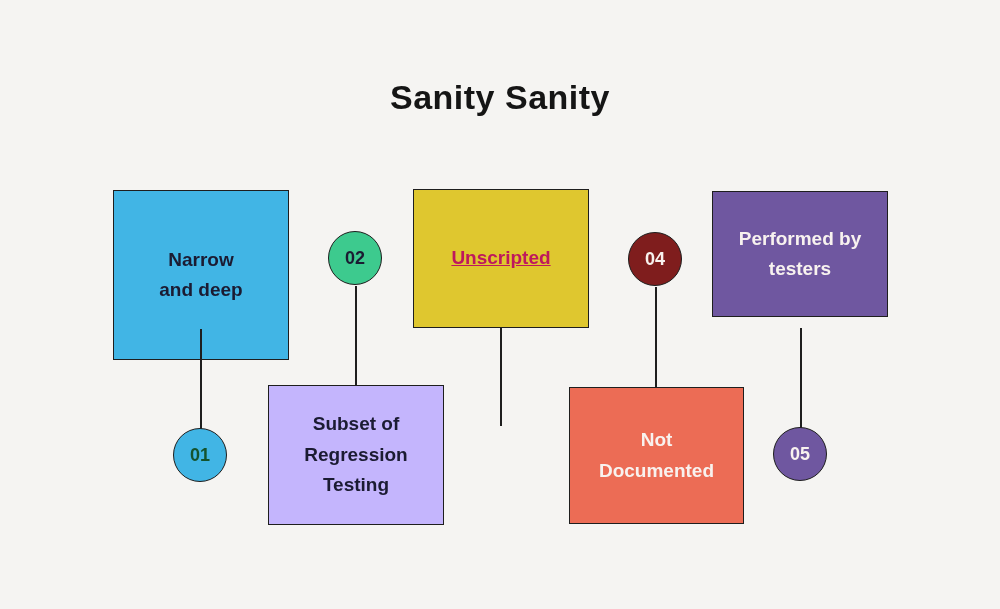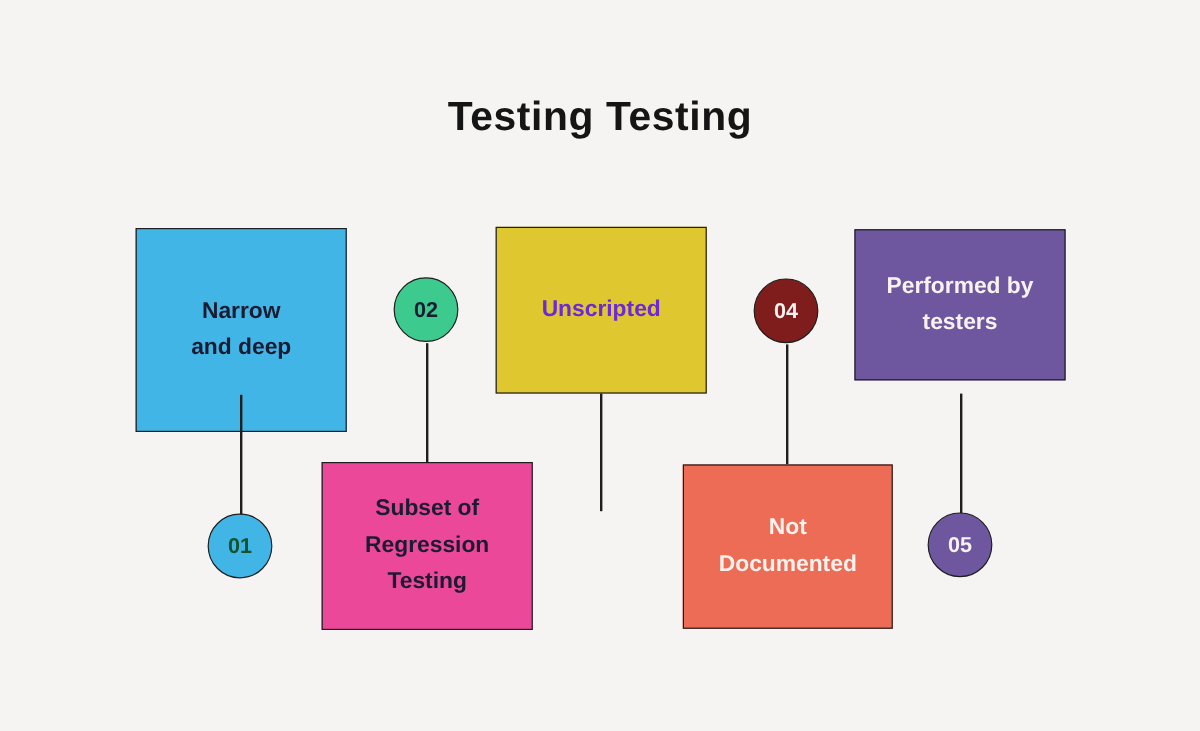--- a/index.html
+++ b/index.html
@@ -80,43 +80,43 @@
   .l2 { left: 355px; top: 286px; height: 99px;  }
   .l3 { left: 500px; top: 328px; height: 98px;  }
   .l4 { left: 655px; top: 287px; height: 100px; }
   .l5 { left: 800px; top: 328px; height: 100px; }
 </style>
 </head>
 <body>
 
 <div class="canvas">
 
-  <h1 class="title">Testing Testing</h1>
+  <h1 class="title">Sanity Sanity</h1>
 
   <div class="box box1" style="background-color: rgb(65, 181, 229);">
     <span class="box-label" style="color: rgb(27, 27, 50);">Narrow
 and deep</span>
   </div>
   <div class="connector l1"></div>
   <div class="circle c1" style="background-color: rgb(65, 181, 229);">
     <span style="color: #14532d;">01</span>
   </div>
 
   <div class="circle c2" style="background-color: rgb(61, 202, 142);">
     <span style="color: rgb(27, 27, 50);">02</span>
   </div>
   <div class="connector l2"></div>
-  <div class="box box2" style="background-color: #ec4899;">
+  <div class="box box2" style="background-color: #c4b5fd;">
     <span class="box-label" style="color: rgb(27, 27, 50);">Subset of
 Regression
 Testing</span>
   </div>
 
   <div class="box box3" style="background-color: rgb(223, 199, 47);">
-    <span class="box-label" style="color: #6d28d9;">Unscripted</span>
+    <span class="box-label" style="color: #be185d; text-decoration: underline;">Unscripted</span>
   </div>
   <div class="connector l3"></div>
 
   <div class="circle c4" style="background-color: #7f1d1d;">
     <span style="color: rgb(248, 242, 239);">04</span>
   </div>
   <div class="connector l4"></div>
   <div class="box box4" style="background-color: rgb(236, 108, 85);">
     <span class="box-label" style="color: rgb(248, 242, 239);">Not
 Documented</span>

